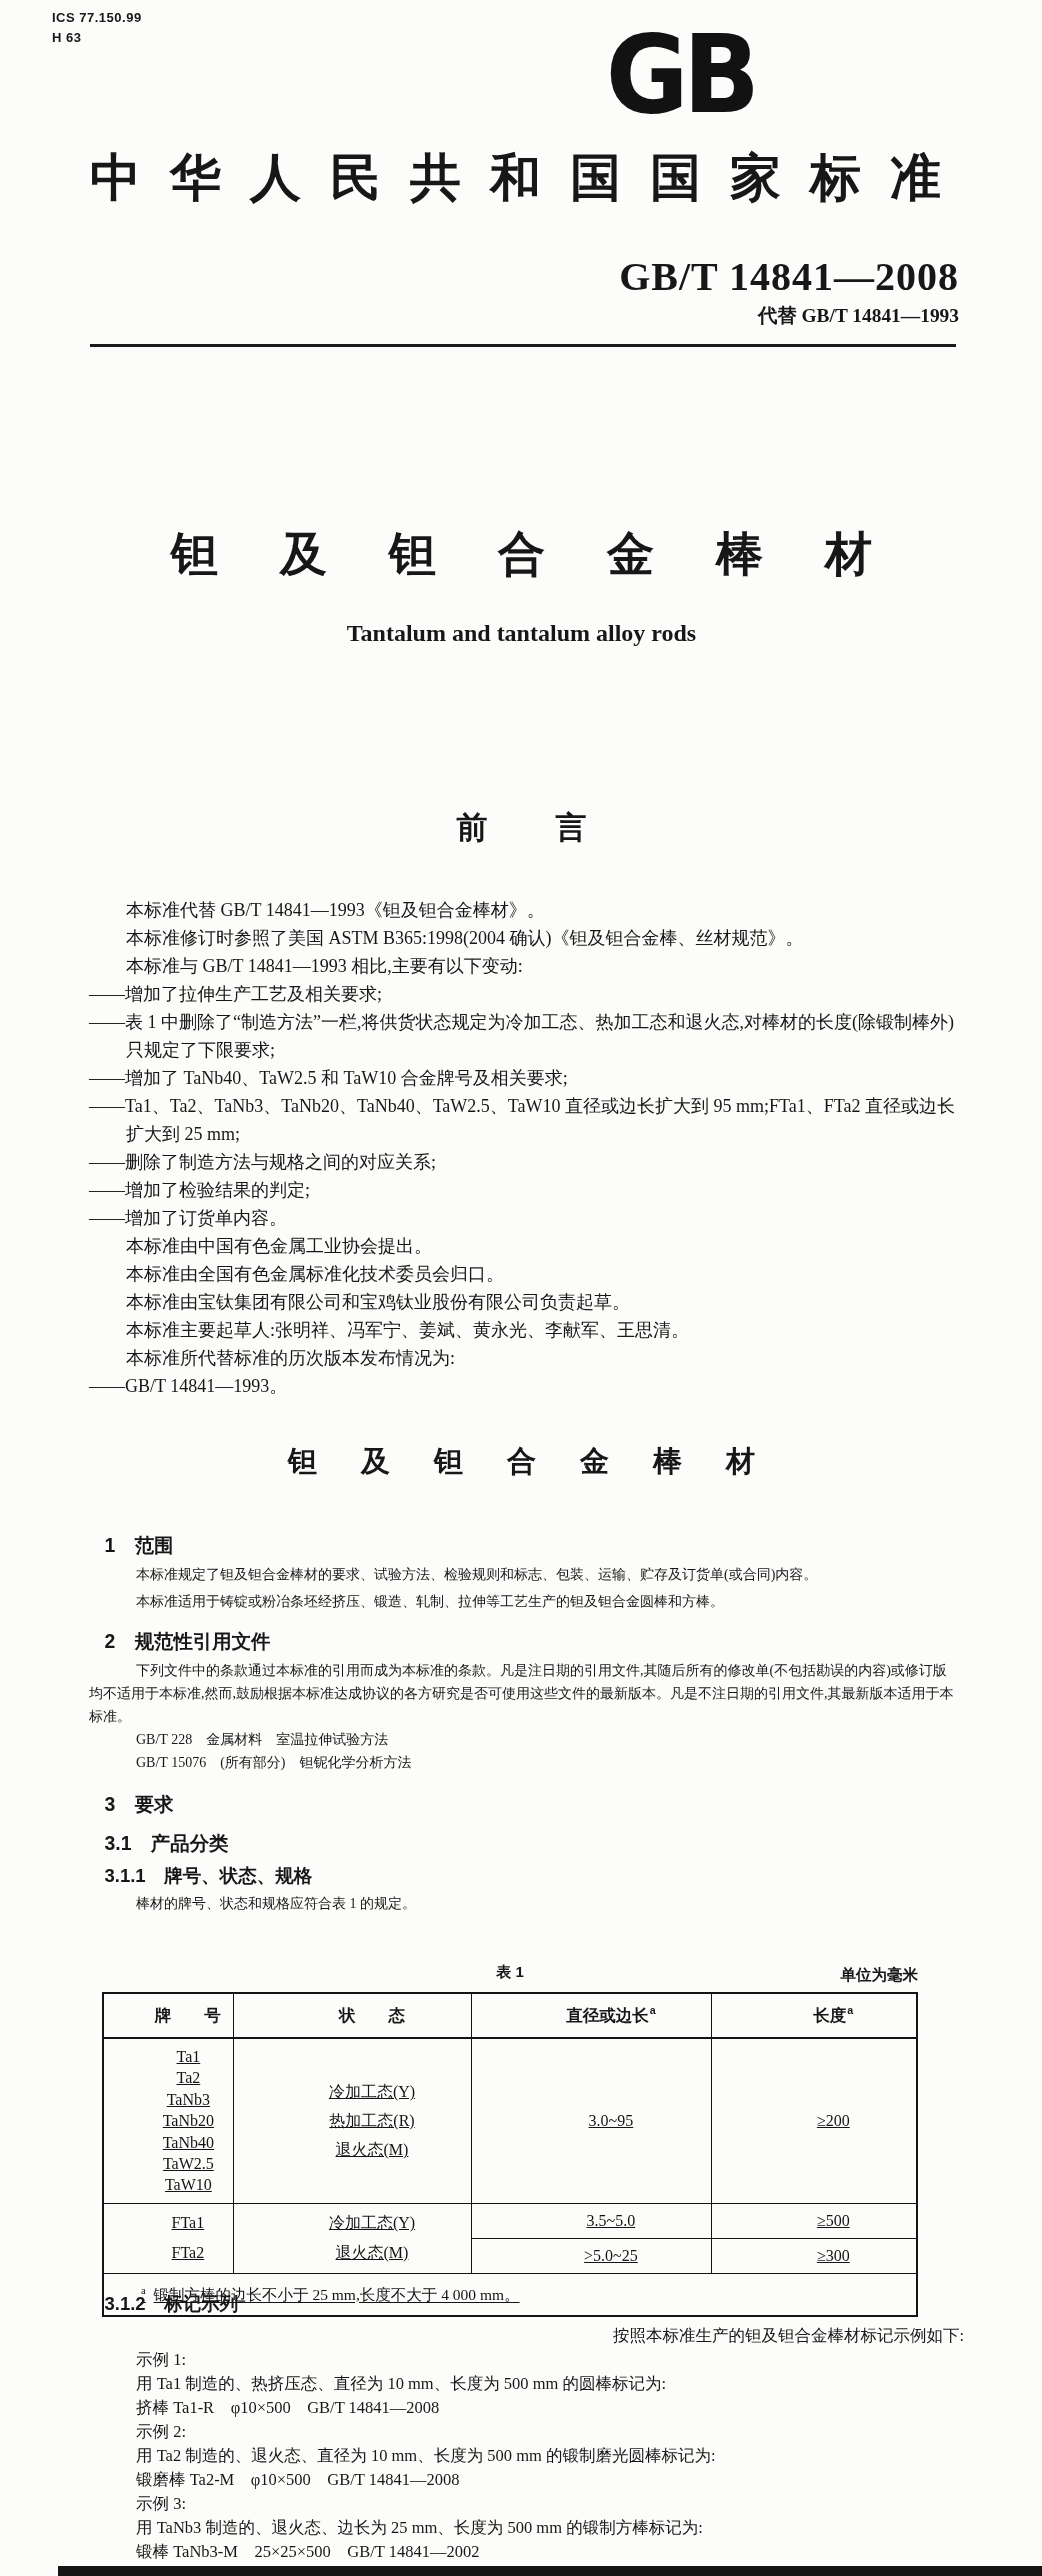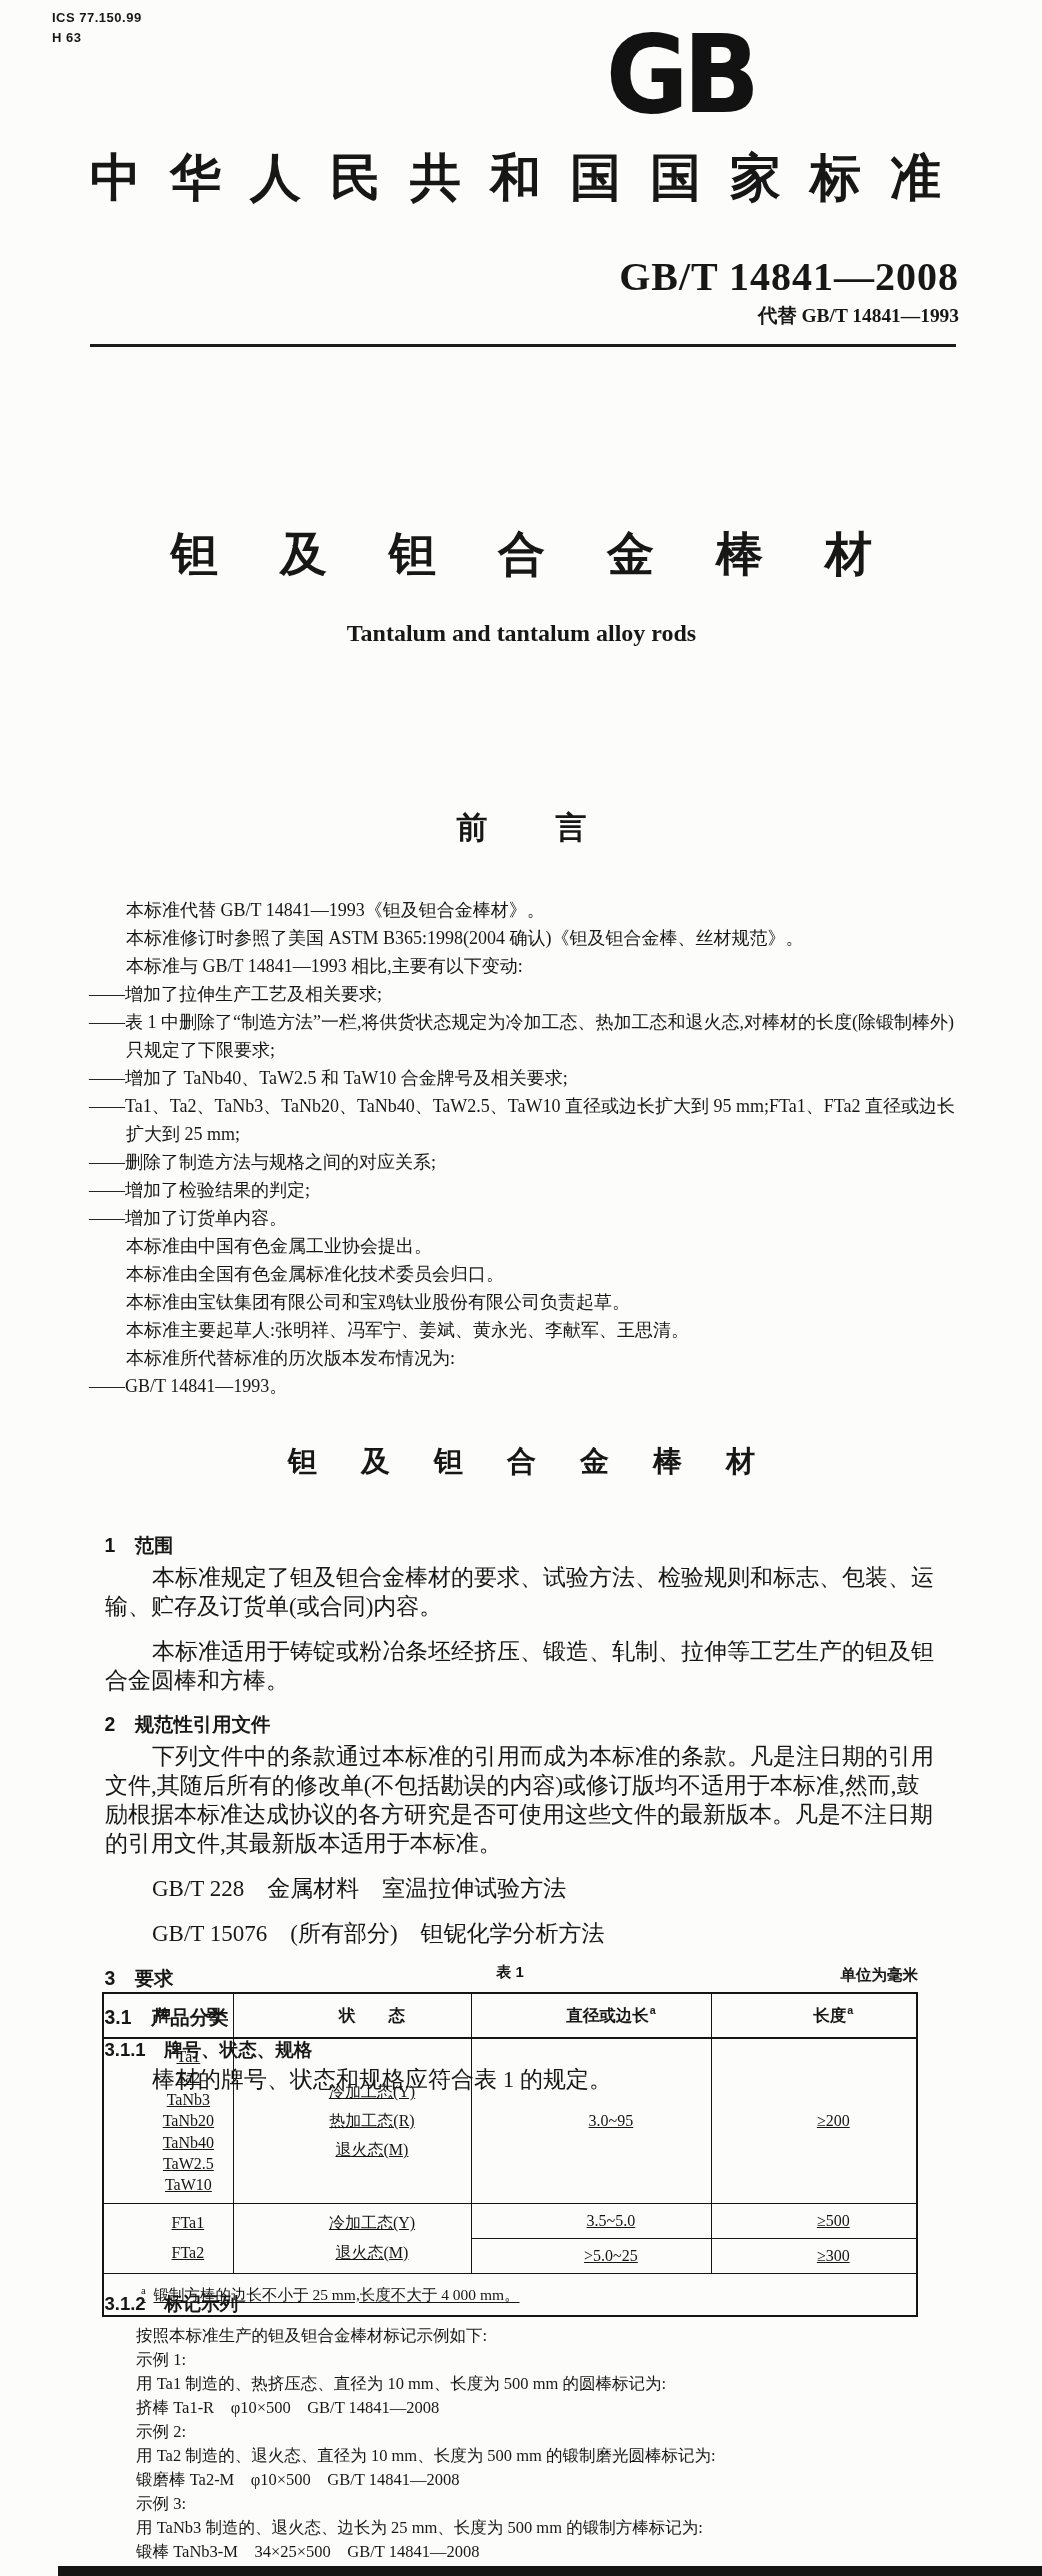--- a/index.html
+++ b/index.html
@@ -47,21 +47,21 @@
   .section-title2-wrap{position:absolute;left:0;top:1442px;width:100%;text-align:center;}
   .section-title2{display:inline-block;font-size:29px;font-weight:bold;letter-spacing:44px;padding-left:44px;white-space:nowrap;}
   
   .main-body{position:absolute;left:89px;top:1524px;width:867px;}
   .main-body h3{font-family:"Liberation Sans",sans-serif;font-size:19.4px;font-weight:bold;margin:0;padding-left:15.5px;}
   .h-s1{margin-top:7.8px !important;}
   .h-s2{margin-top:15.5px !important;}
   .h-s3{margin-top:17.5px !important;}
   .h-s31{margin-top:11.7px !important;}
   .h-s311{margin-top:5.8px !important;font-size:18.5px !important;}
-  .main-body p{margin:16px;font-size:23px;line-height:29px;}
+  .main-body p{margin:0;font-size:14px;line-height:23px;}
   .bp{text-indent:47px;margin-top:3.9px !important;}
   .ref-line{padding-left:47px;margin-top:0 !important;white-space:nowrap;}
   
   .table-block{position:absolute;left:102px;top:1963px;width:816px;}
   .caption-row{position:relative;height:29px;font-family:"Liberation Sans",sans-serif;}
   .tbl-caption{position:absolute;left:0;width:100%;text-align:center;font-size:15px;font-weight:bold;}
   .tbl-unit{position:absolute;right:0;top:1.9px;font-size:15.5px;font-weight:bold;text-align:center;}
   table.t1{width:100%;border-collapse:collapse;table-layout:fixed;border:2.4px solid #141414;}
   table.t1 th{
     font-family:"Liberation Sans",sans-serif;font-size:16.5px;font-weight:bold;
@@ -80,21 +80,21 @@
   tr.footnote-row td{
     border-top:1.9px solid #141414;text-align:left;font-size:15.5px;
     padding:6.8px 9.7px 8.7px 37px;line-height:21.4px;
   }
   tr.footnote-row sup{margin-right:7.8px;font-size:10.7px;}
   sup.hdr{font-size:10.7px;margin-left:1px;}
   
   .s312-block{position:absolute;left:89px;top:2291px;width:875px;}
   .s312-block h3{font-family:"Liberation Sans",sans-serif;font-size:18.5px;font-weight:bold;margin:0;padding-left:15.5px;}
   .s312-block p{margin:0;font-size:16.5px;line-height:24px;}
-  .intro{text-indent:47px;margin-top:7.8px !important;}
+  .intro{text-indent:47px;margin-top:7.8px !important;text-align:right;}
   .ex{padding-left:47px;white-space:nowrap;}
   
   .bottom-bar{position:absolute;left:58px;right:0;bottom:0;height:9.7px;background:#151515;}
 </style>
 </head>
 <body>
 
 <div class="page">
 
   <div class="ics-block">
@@ -227,19 +227,19 @@
     <h3>3.1.2　标记示列</h3>
     <p class="intro">按照本标准生产的钽及钽合金棒材标记示例如下:</p>
     <p class="ex">示例 1:</p>
     <p class="ex">用 Ta1 制造的、热挤压态、直径为 10 mm、长度为 500 mm 的圆棒标记为:</p>
     <p class="ex">挤棒 Ta1-R　φ10×500　GB/T 14841—2008</p>
     <p class="ex">示例 2:</p>
     <p class="ex">用 Ta2 制造的、退火态、直径为 10 mm、长度为 500 mm 的锻制磨光圆棒标记为:</p>
     <p class="ex">锻磨棒 Ta2-M　φ10×500　GB/T 14841—2008</p>
     <p class="ex">示例 3:</p>
     <p class="ex">用 TaNb3 制造的、退火态、边长为 25 mm、长度为 500 mm 的锻制方棒标记为:</p>
-    <p class="ex">锻棒 TaNb3-M　34×25×500　GB/T 14841—2008</p>
+    <p class="ex">锻棒 TaNb3-M　25×25×500　GB/T 14841—2002</p>
   </div>
 
   <div class="bottom-bar"></div>
 
 </div>
 
 
 </body></html>

